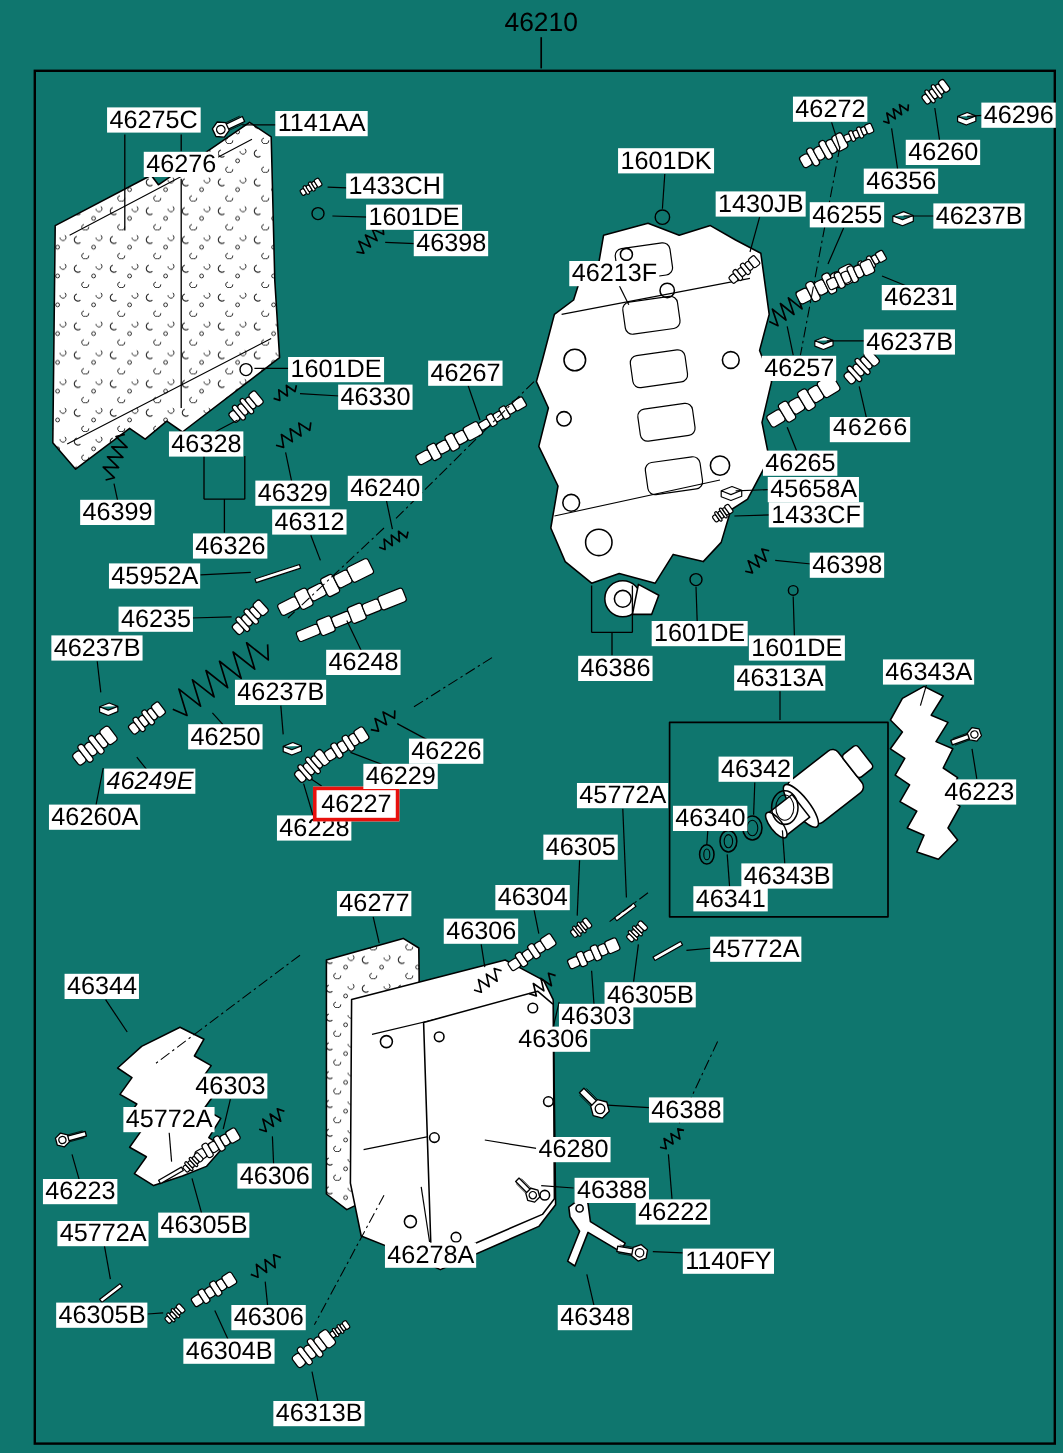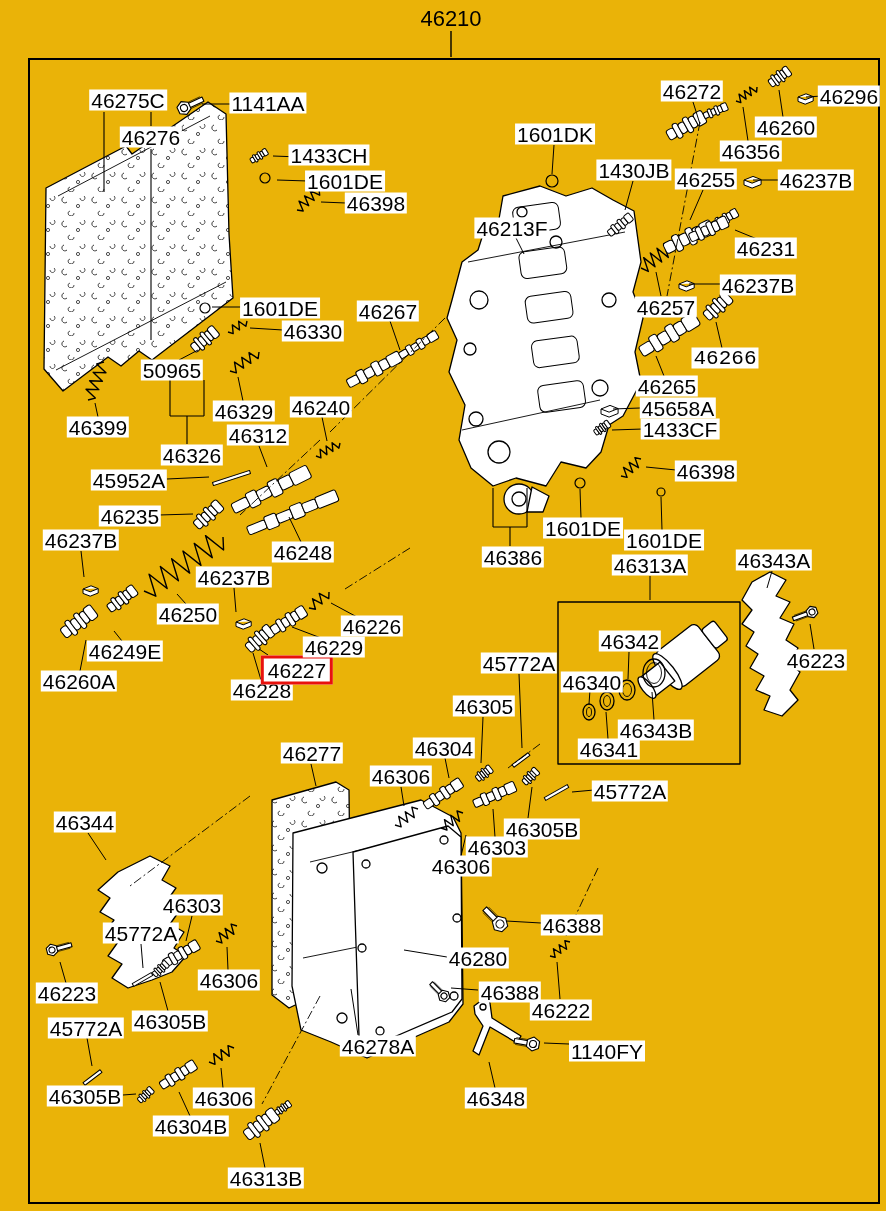--- a/index.html
+++ b/index.html
@@ -1,16 +1,16 @@
 <!DOCTYPE html>
 <html><head>
 <meta charset="utf-8">
 <style>
   html,body{margin:0;padding:0;background:#fff;}
-  .stage{position:relative;width:886px;height:1211px;background:#eab308;
+  .stage{position:relative;width:886px;height:1211px;background:#0f766e;
          font-family:"Liberation Sans",sans-serif;overflow:hidden;}
   .frame{position:absolute;left:28px;top:58px;width:852px;height:1146px;
          border:2px solid #000;box-sizing:border-box;z-index:0;}
   #art{position:absolute;left:0;top:0;z-index:1;}
   .part-label{position:absolute;transform:translate(-50%,-50%);
       font-size:21px;line-height:1;color:#000;white-space:nowrap;
       background:#fff;padding:0 2px;z-index:2;cursor:default;}
   .part-label.hl{border:3px solid var(--hl,#e8110d);padding:1px 4px;}
   .diagram-title{position:absolute;transform:translate(-50%,-50%);
       font-size:22px;line-height:1;color:#000;white-space:nowrap;z-index:2;}
@@ -537,33 +537,33 @@
     <div class="part-label" style="left: 758px; top: 285px;">46237B</div>
     <div class="part-label" style="left: 666px; top: 307px;">46257</div>
     <div class="part-label" style="left: 725px; top: 358px; font-family: Liberation Mono, monospace;">46266</div>
     <div class="part-label" style="left: 667px; top: 386px;">46265</div>
     <div class="part-label" style="left: 678px; top: 408px;">45658A</div>
     <div class="part-label" style="left: 680px; top: 429px;">1433CF</div>
     <div class="part-label" style="left: 706px; top: 471px;">46398</div>
     <div class="part-label" style="left: 280px; top: 308px;">1601DE</div>
     <div class="part-label" style="left: 313px; top: 331px;">46330</div>
     <div class="part-label" style="left: 388px; top: 311px;">46267</div>
-    <div class="part-label" style="left: 172px; top: 370px;">50965</div>
+    <div class="part-label" style="left: 172px; top: 370px;">46328</div>
     <div class="part-label" style="left: 244px; top: 411px;">46329</div>
     <div class="part-label" style="left: 321px; top: 407px;">46240</div>
     <div class="part-label" style="left: 258px; top: 435px;">46312</div>
     <div class="part-label" style="left: 192px; top: 455px;">46326</div>
     <div class="part-label" style="left: 98px; top: 427px;">46399</div>
     <div class="part-label" style="left: 129px; top: 480px;">45952A</div>
     <div class="part-label" style="left: 130px; top: 516px;">46235</div>
     <div class="part-label" style="left: 81px; top: 540px;">46237B</div>
     <div class="part-label" style="left: 303px; top: 552px;">46248</div>
     <div class="part-label" style="left: 234px; top: 577px;">46237B</div>
     <div class="part-label" style="left: 188px; top: 614px;">46250</div>
-    <div class="part-label" style="left: 125px; top: 651px;">46249E</div>
+    <div class="part-label" style="left: 125px; top: 651px; font-style: italic;">46249E</div>
     <div class="part-label" style="left: 79px; top: 681px;">46260A</div>
     <div class="part-label" style="left: 262px; top: 690px;">46228</div>
     <div class="part-label hl" style="left: 297px; top: 670px;">46227</div>
     <div class="part-label" style="left: 334px; top: 647px;">46229</div>
     <div class="part-label" style="left: 372px; top: 626px;">46226</div>
     <div class="part-label" style="left: 513px; top: 557px;">46386</div>
     <div class="part-label" style="left: 583px; top: 528px;">1601DE</div>
     <div class="part-label" style="left: 664px; top: 540px;">1601DE</div>
     <div class="part-label" style="left: 650px; top: 565px;">46313A</div>
     <div class="part-label" style="left: 774px; top: 560px;">46343A</div>
@@ -585,20 +585,20 @@
     <div class="part-label" style="left: 192px; top: 905px;">46303</div>
     <div class="part-label" style="left: 141px; top: 933px;">45772A</div>
     <div class="part-label" style="left: 229px; top: 980px;">46306</div>
     <div class="part-label" style="left: 67px; top: 993px;">46223</div>
     <div class="part-label" style="left: 170px; top: 1021px;">46305B</div>
     <div class="part-label" style="left: 86px; top: 1028px;">45772A</div>
     <div class="part-label" style="left: 85px; top: 1096px;">46305B</div>
     <div class="part-label" style="left: 224px; top: 1098px;">46306</div>
     <div class="part-label" style="left: 191px; top: 1126px;">46304B</div>
     <div class="part-label" style="left: 266px; top: 1178px;">46313B</div>
-    <div class="part-label" style="left: 378px; top: 1046px;">46278A</div>
+    <div class="part-label" style="left: 359px; top: 1046px;">46278A</div>
     <div class="part-label" style="left: 478px; top: 958px;">46280</div>
     <div class="part-label" style="left: 572px; top: 925px;">46388</div>
     <div class="part-label" style="left: 510px; top: 992px;">46388</div>
     <div class="part-label" style="left: 561px; top: 1010px; text-align: center;">46222</div>
     <div class="part-label" style="left: 607px; top: 1051px;">1140FY</div>
     <div class="part-label" style="left: 496px; top: 1098px;">46348</div>
   </div>
 
 </body></html>

